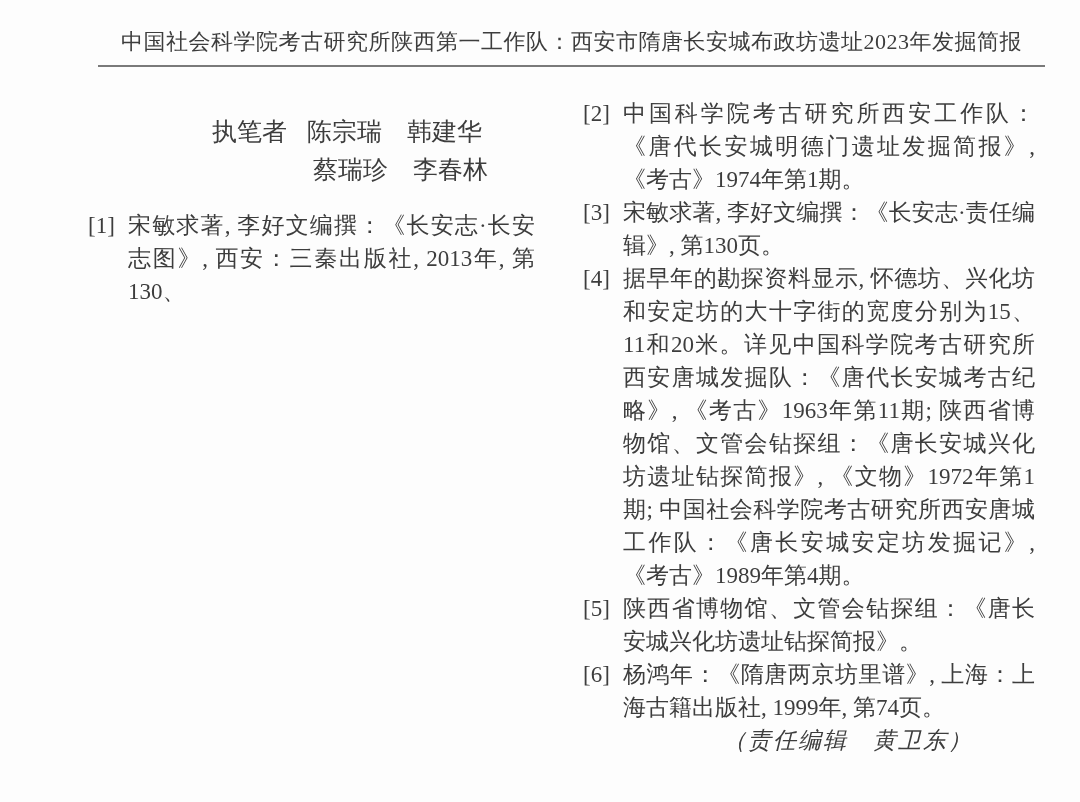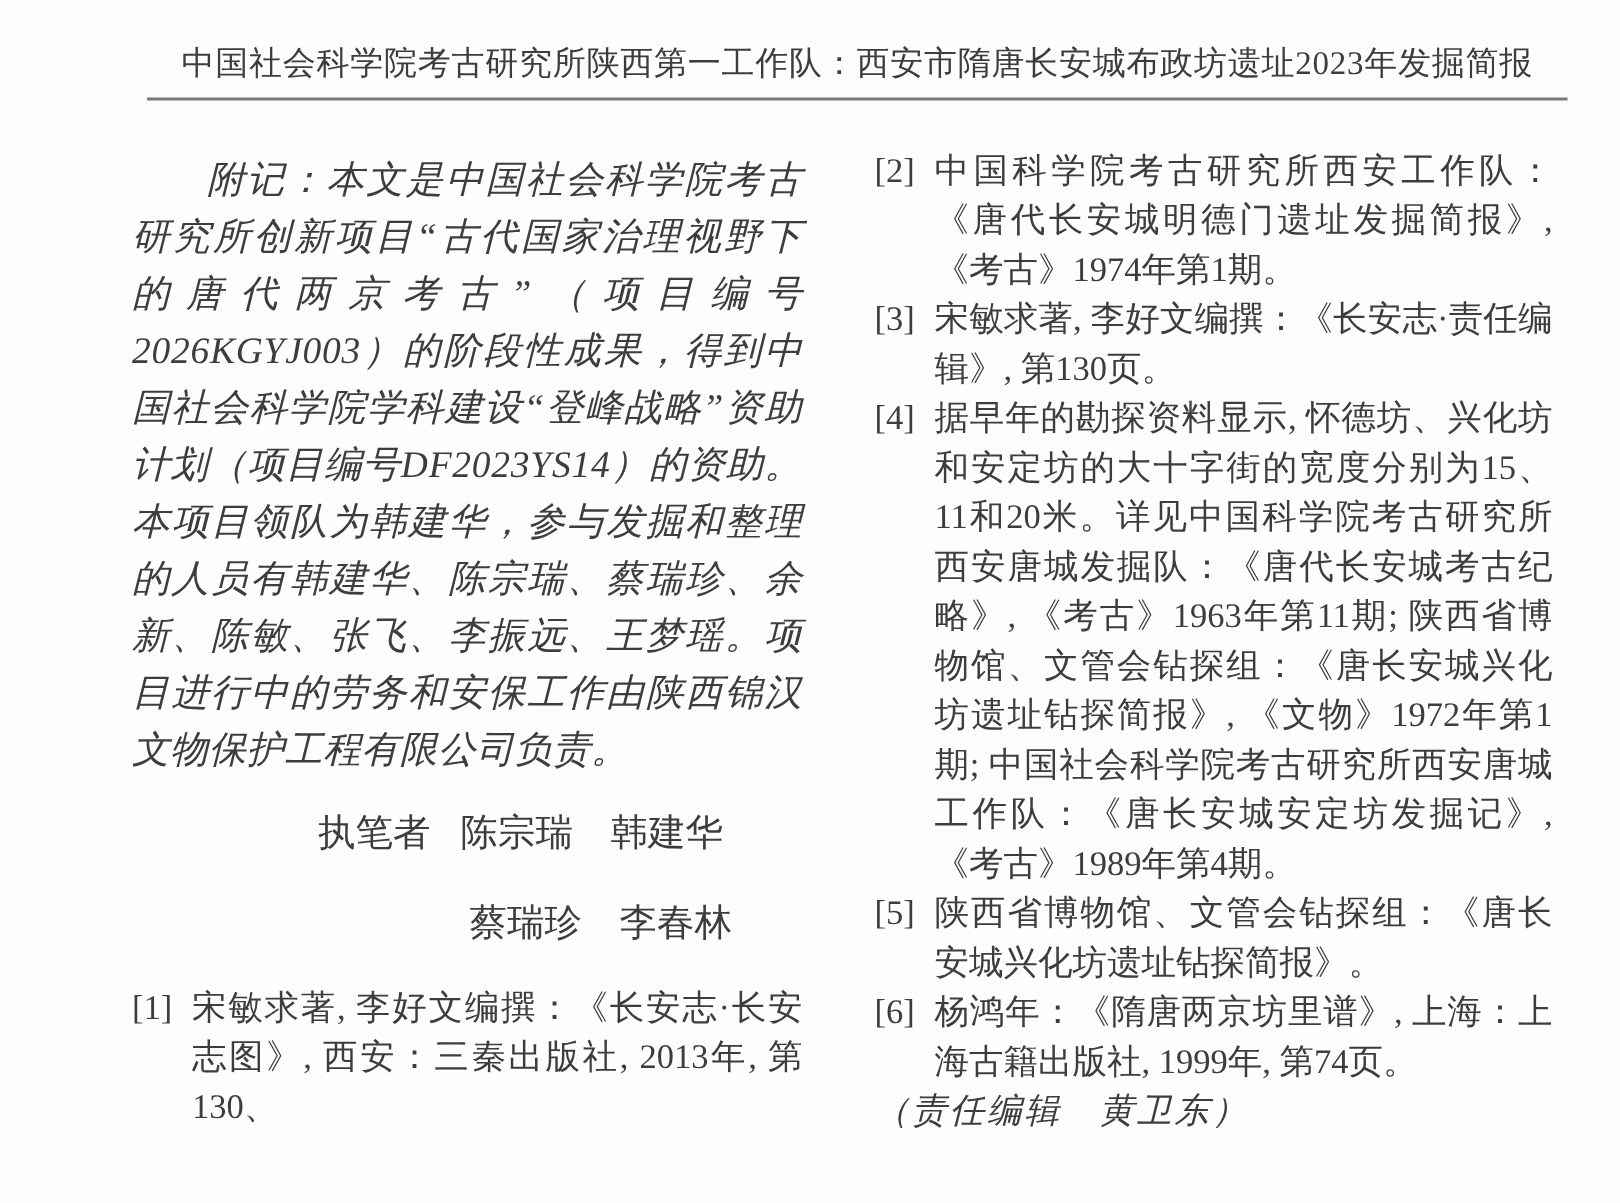--- a/index.html
+++ b/index.html
@@ -36,51 +36,51 @@
   .para-end{margin:0;}
   .postscript{
     margin:6px 0 0 0;
     font-style:italic;
     text-indent:2em;
     letter-spacing:0.5px;
   }
   .authors{margin-top:17px;}
   .authors-line1{margin-left:124px;white-space:nowrap;}
   .authors-line1 .gap{display:inline-block;width:20px;}
-  .authors-line2{margin-left:225px;white-space:nowrap;margin-top:22px;}
+  .authors-line2{margin-left:225px;white-space:nowrap;}
   .notes-heading{
     margin-top:24px;
     text-align:center;
     font-weight:bold;
     letter-spacing:0.35em;
     font-size:25px;line-height:33px;
   }
   .notes-left{margin-top:20px;font-size:23px;line-height:33px;}
   .note{display:flex;margin:0;}
   .note-label{flex:0 0 40px;}
   .note-body{flex:1;text-align:justify;}
   .note-cont{padding-left:40px;margin:0;}
   .editor{
     margin:0;
     font-style:italic;
+    text-align:right;
     padding-right:62px;
     letter-spacing:2px;
     white-space:nowrap;
   }
 </style>
 </head>
 <body>
 
 <div class="page">
 
   <div class="header">中国社会科学院考古研究所陕西第一工作队：西安市隋唐长安城布政坊遗址2023年发掘简报</div>
 
   <div class="col-left">
 
-    <p class="postscript">附记：本文是中国社会科学院考古研究所创新项目“古代国家治理视野下的唐代两京考古”（项目编号2026KGYJ003）的阶段性成果，得到中国社会科学院学科建设“登峰战略”资助计划（项目编号DF2023YS14）的资助。本项目领队为韩建华，参与发掘和整理的人员有韩建华、陈宗瑞、蔡瑞珍、余新、陈敏、张飞、李振远、王梦瑶。项目进行中的劳务和安保工作由陕西锦汉文物保护工程有限公司负责。</p>
 
     <div class="authors">
       <div class="authors-line1">
         <span>执笔者</span><span class="gap"></span><span>陈宗瑞　韩建华</span>
       </div>
       <div class="authors-line2">蔡瑞珍　李春林</div>
     </div>
 
 
     <div class="notes-left">

